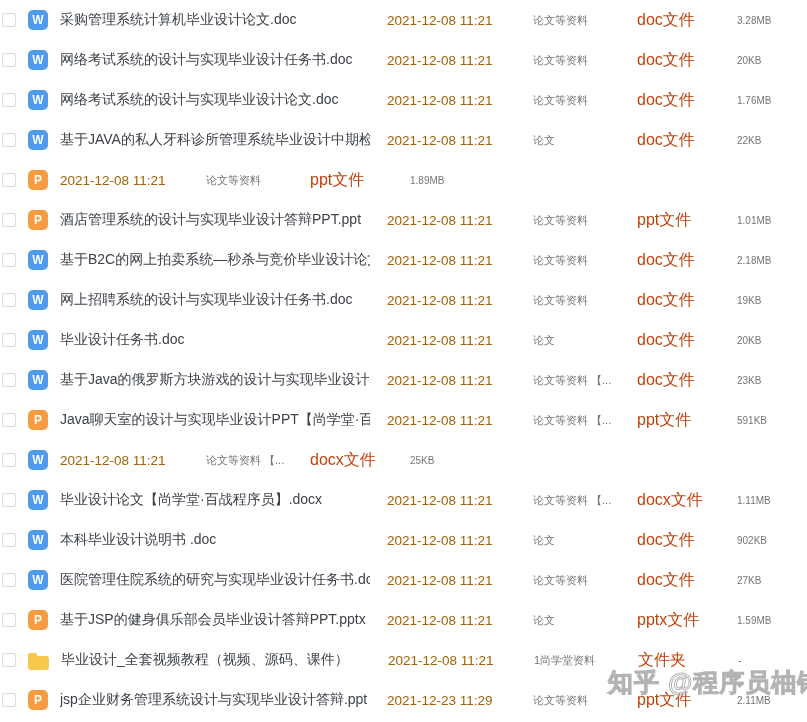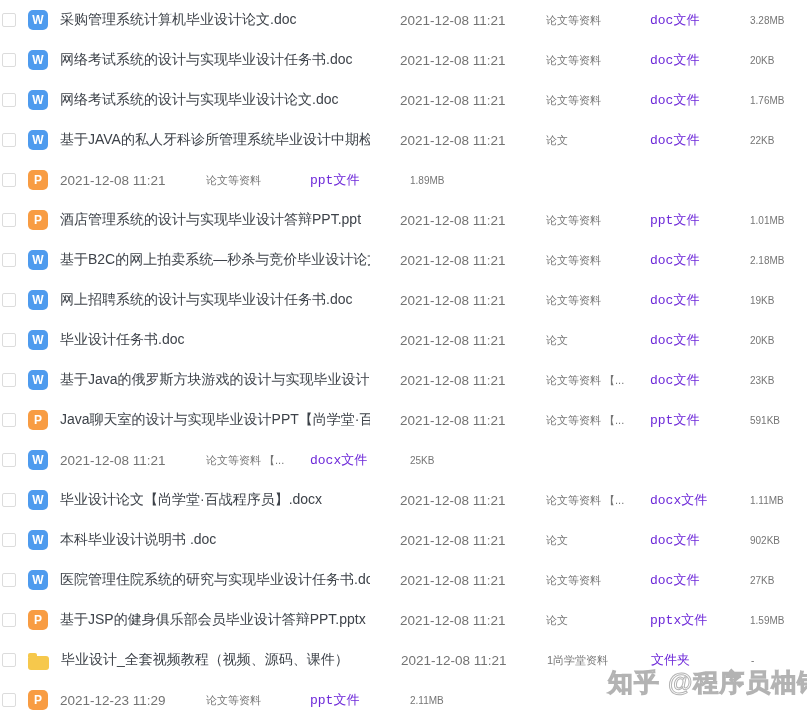--- a/index.html
+++ b/index.html
@@ -68,27 +68,27 @@
     background: #f6c84c;
     border-radius: 2px 2px 0 0;
   }
   .cell {
     white-space: nowrap;
     overflow: hidden;
     flex: none;
   }
   .name {
     width: 310px;
-    margin-right: 30px;
+    margin-right: 17px;
     color: #3d4249;
     font-size: 14px;
   }
-  .date     { width: 146px; color: #737373; font-size: 13.5px; }
+  .date     { width: 146px; color: #a16207; font-size: 13.5px; }
   .category { width: 104px; color: #757575; font-size: 11px; }
-  .type     { width: 100px; color: #6d28d9; font-size: 13px; font-family: Liberation Mono, monospace; }
+  .type     { width: 100px; color: #c2410c; font-size: 16px; }
   .size     { flex: 1; color: #757575; font-size: 10px; }
   .watermark {
     position: absolute;
     left: 608px;
     top: 666px;
     font-size: 25px;
     font-weight: 700;
     letter-spacing: 1px;
     color: transparent;
     -webkit-text-stroke: 1px #b3b3b3;
@@ -265,20 +265,21 @@
     <span class="cell name">毕业设计_全套视频教程（视频、源码、课件）</span>
     <span class="cell date">2021-12-08 11:21</span>
     <span class="cell category">1尚学堂资料</span>
     <span class="cell type">文件夹</span>
     <span class="cell size">-</span>
   </div>
 
   <div class="row">
     <span class="checkbox"></span>
     <span class="file-icon icon-ppt">P</span>
+    <span class="cell name">jsp企业财务管理系统设计与实现毕业设计答辩.ppt</span>
     <span class="cell date">2021-12-23 11:29</span>
     <span class="cell category">论文等资料</span>
     <span class="cell type">ppt文件</span>
     <span class="cell size">2.11MB</span>
   </div>
 </div>
 
 <div class="watermark">知乎 @程序员柚铺</div>
 
 </body></html>

